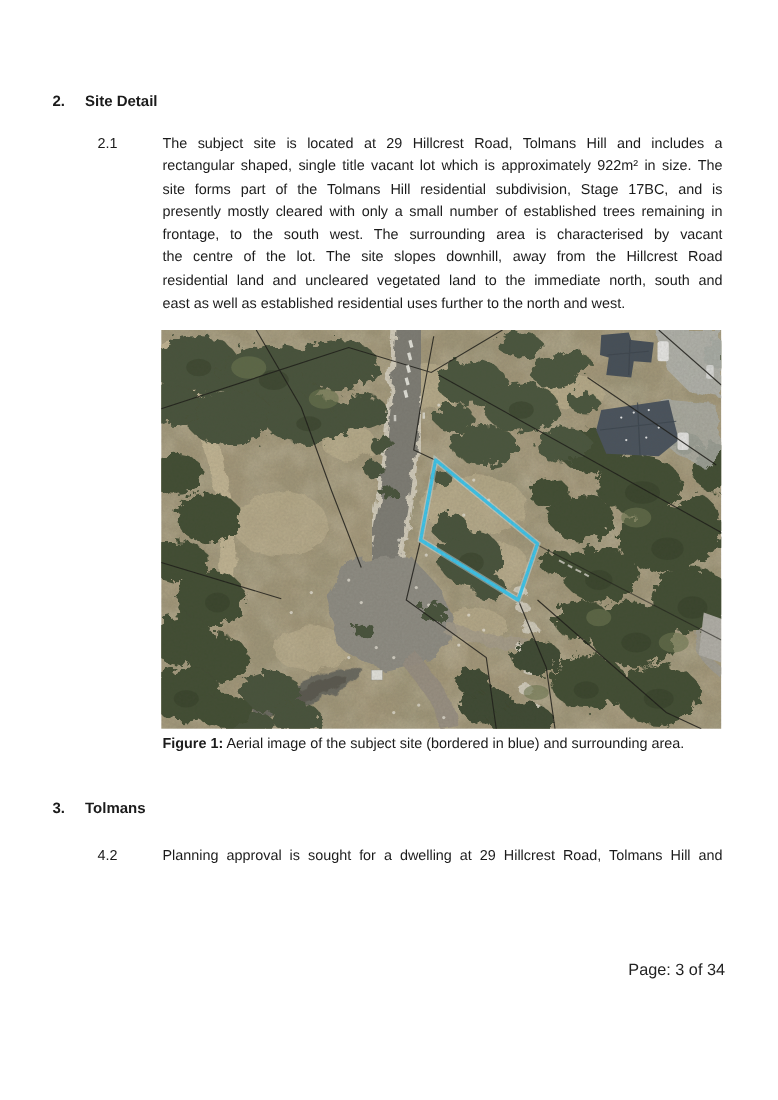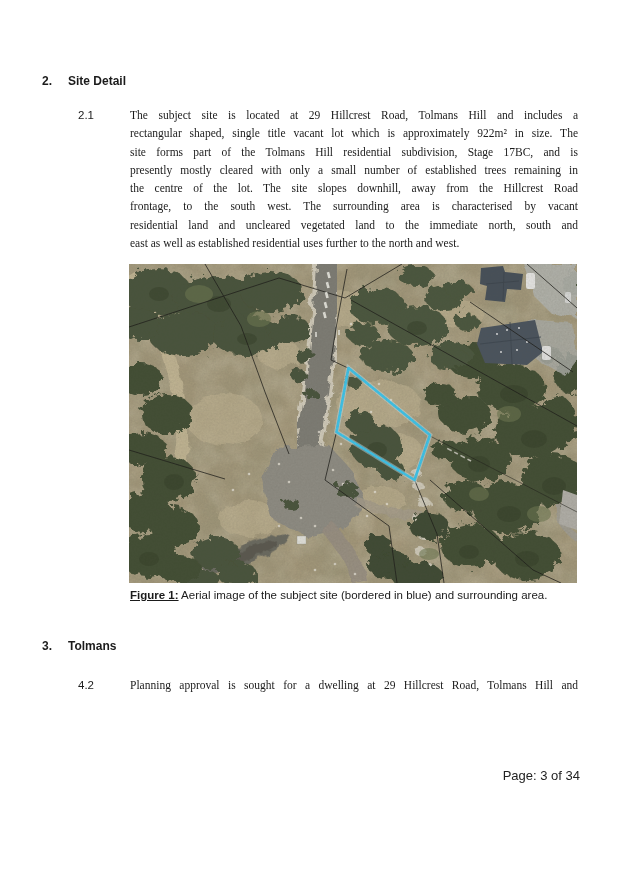--- a/index.html
+++ b/index.html
@@ -8,48 +8,48 @@
     font-family:"Liberation Sans","DejaVu Sans",sans-serif;color:#1b1b1b;
   }
   .heading{position:absolute;left:0;width:622px;font-size:12px;font-weight:bold;}
   .h-num{position:absolute;left:42px;}
   .h-title{position:absolute;left:68px;}
   .clause{position:absolute;left:0;width:622px;font-size:11.5px;}
   .c-num{position:absolute;left:78px;line-height:18.3px;}
   .c-body{position:absolute;left:130px;width:448px;}
   .tline{
     height:18.3px;line-height:18.3px;overflow:hidden;white-space:normal;
-    text-align:justify;text-align-last:justify;font-family:Liberation Serif, serif;
+    text-align:justify;text-align-last:justify;
   }
   .tline.last{text-align:left;text-align-last:left;}
   .figure{position:absolute;left:129px;top:264px;width:448px;height:319px;}
   .figure svg{display:block;}
   .caption{position:absolute;left:130px;top:587px;width:448px;font-size:11.5px;line-height:16px;}
-  .caption .cap-label{font-weight:bold;text-decoration:underline;}
+  .caption .cap-label{font-weight:bold;}
   .footer{position:absolute;right:42px;top:768px;font-size:13px;color:#222;}
 </style>
 </head>
 <body>
 
 <div class="page">
 
   <div class="heading" style="top:74px">
     <span class="h-num">2.</span>
     <span class="h-title">Site Detail</span>
   </div>
 
   <div class="clause" style="top:106px">
     <span class="c-num">2.1</span>
     <div class="c-body">
       <div class="tline">The subject site is located at 29 Hillcrest Road, Tolmans Hill and includes a</div>
       <div class="tline">rectangular shaped, single title vacant lot which is approximately 922m² in size. The</div>
       <div class="tline">site forms part of the Tolmans Hill residential subdivision, Stage 17BC, and is</div>
       <div class="tline">presently mostly cleared with only a small number of established trees remaining in</div>
+      <div class="tline">frontage, to the south west. The surrounding area is characterised by vacant</div>
       <div class="tline">the centre of the lot. The site slopes downhill, away from the Hillcrest Road</div>
-      <div class="tline">frontage, to the south west. The surrounding area is characterised by vacant</div>
       <div class="tline">residential land and uncleared vegetated land to the immediate north, south and</div>
       <div class="tline last">east as well as established residential uses further to the north and west.</div>
     </div>
   </div>
 
   <div class="figure">
     <svg viewBox="0 0 448 319" width="448" height="319" role="img">
       <defs>
         <filter id="mottleD" x="0" y="0" width="100%" height="100%">
           <feTurbulence type="fractalNoise" baseFrequency="0.028" numOctaves="4" seed="7"></feTurbulence>

